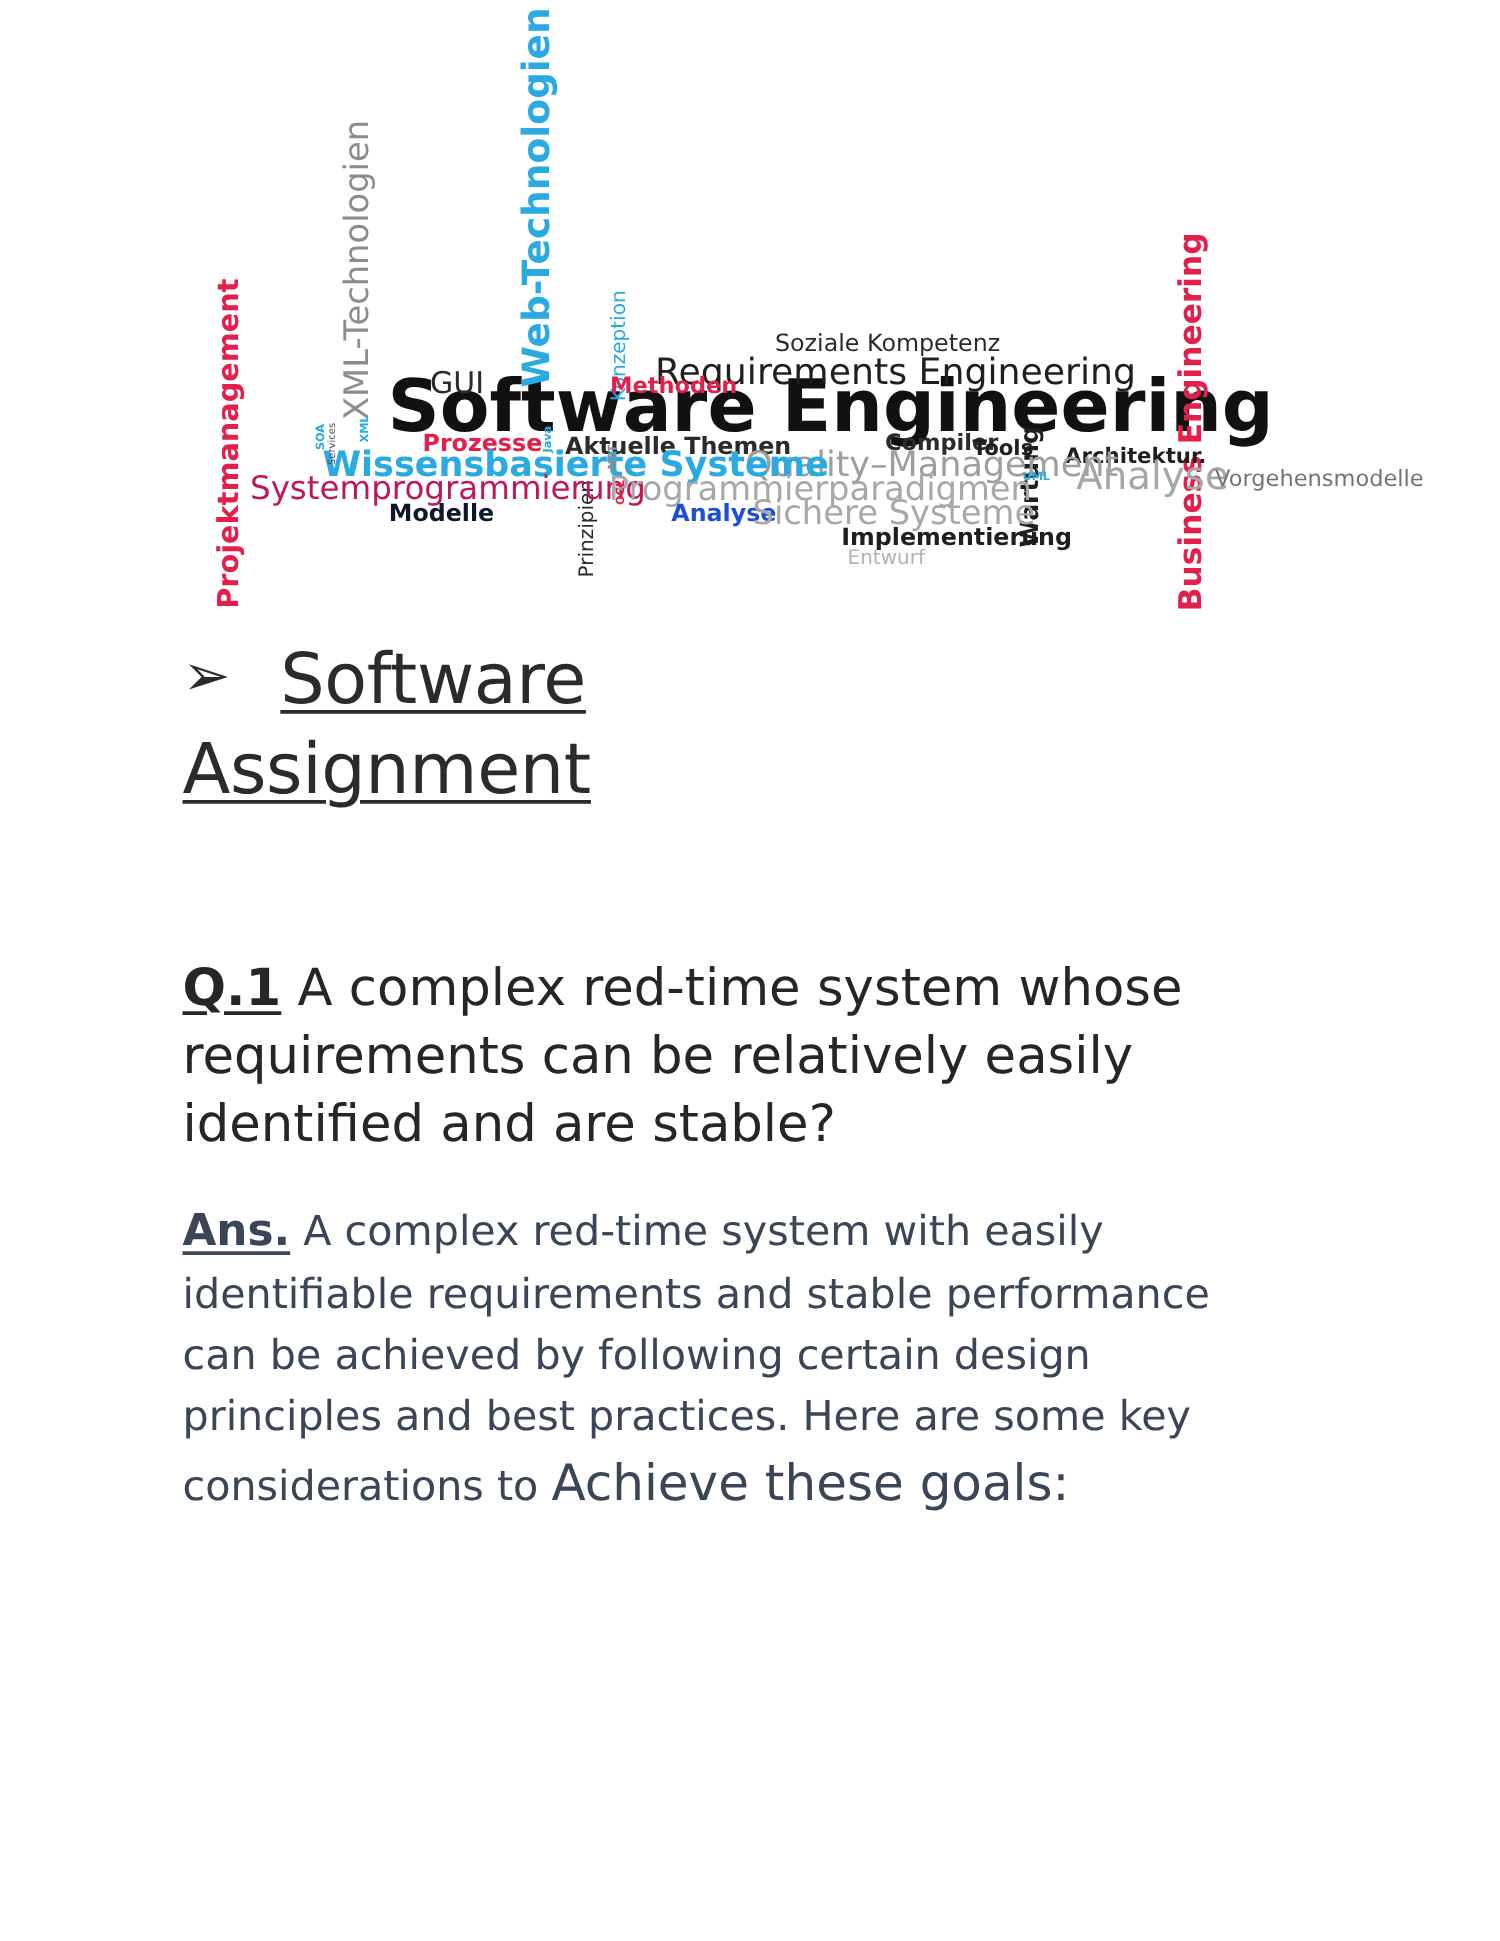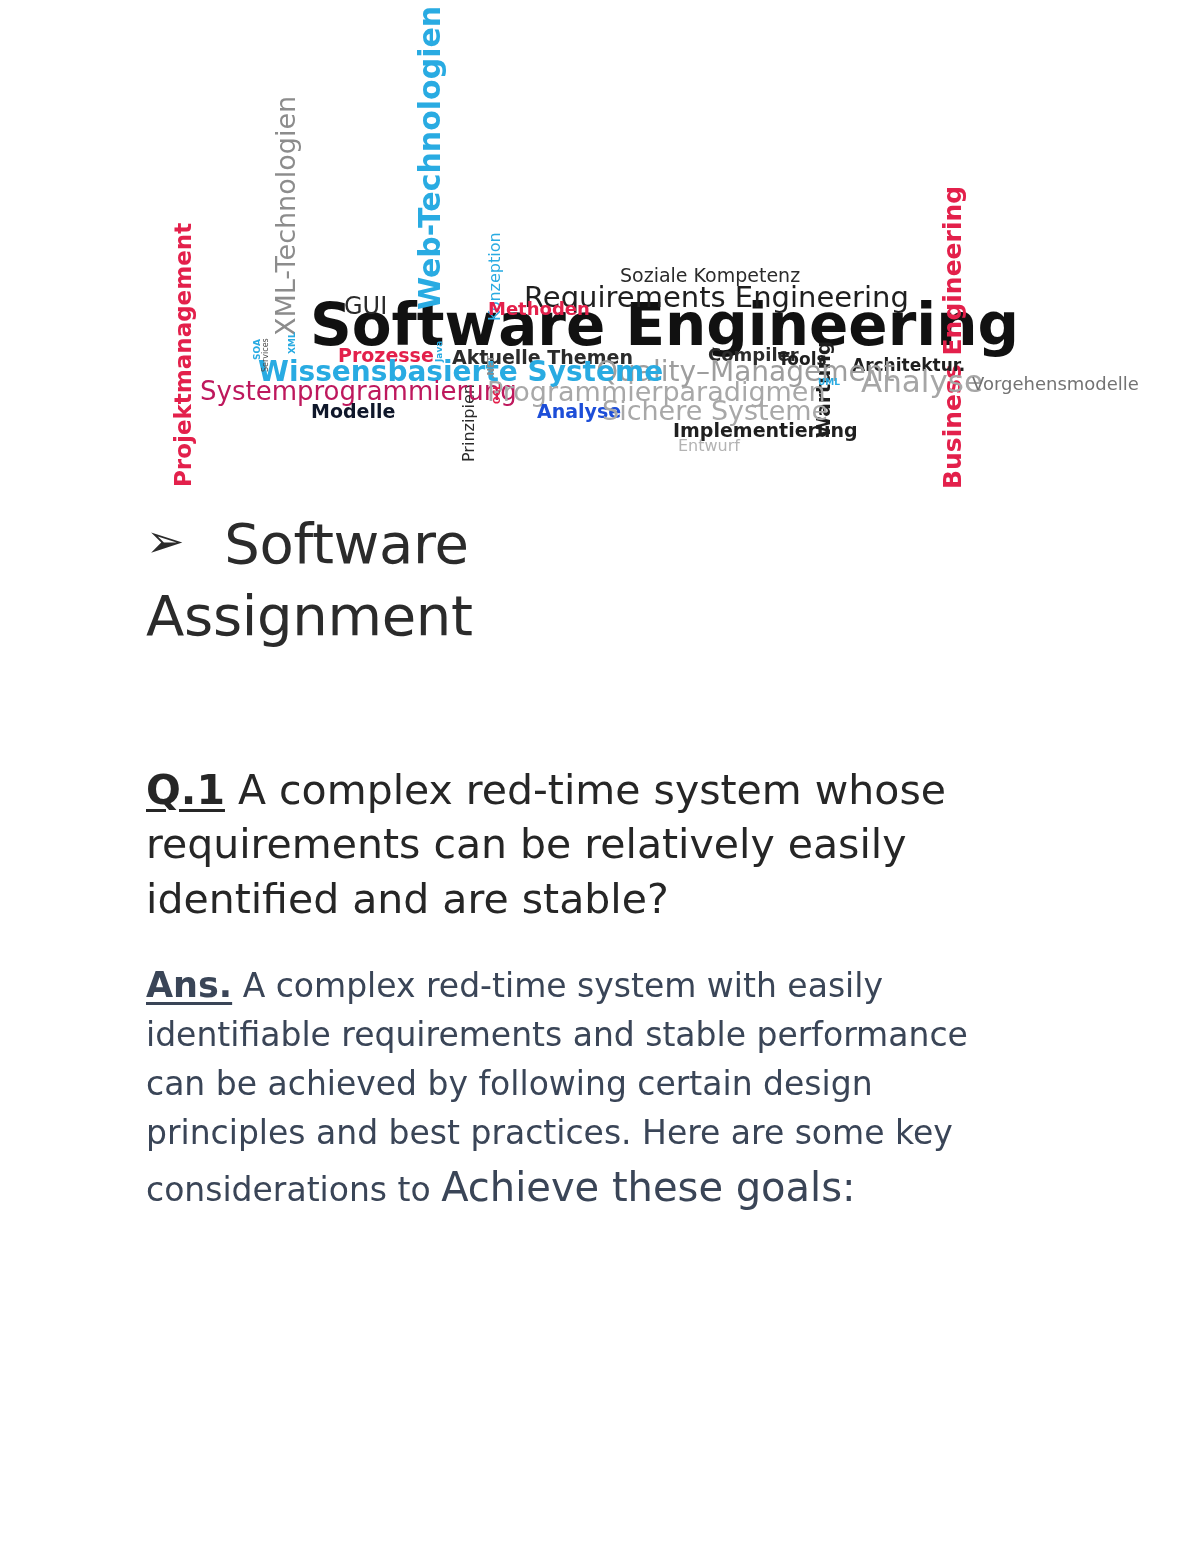--- a/index.html
+++ b/index.html
@@ -53,20 +53,21 @@
     margin: 0;
   }
   .doc-heading .bullet {
     font-size: 46px;
     display: inline-block;
     vertical-align: 6px;
     margin-right: 40px;
     color: #2b2b2b;
   }
   .doc-heading .ul {
+    text-decoration: underline;
     text-underline-offset: 6px;
     text-decoration-thickness: 3px;
     margin-top: 15px;
   }
 
   .spacer { height: 112px; }
 
   .question {
     color: #262626;
     font-size: 41px;

